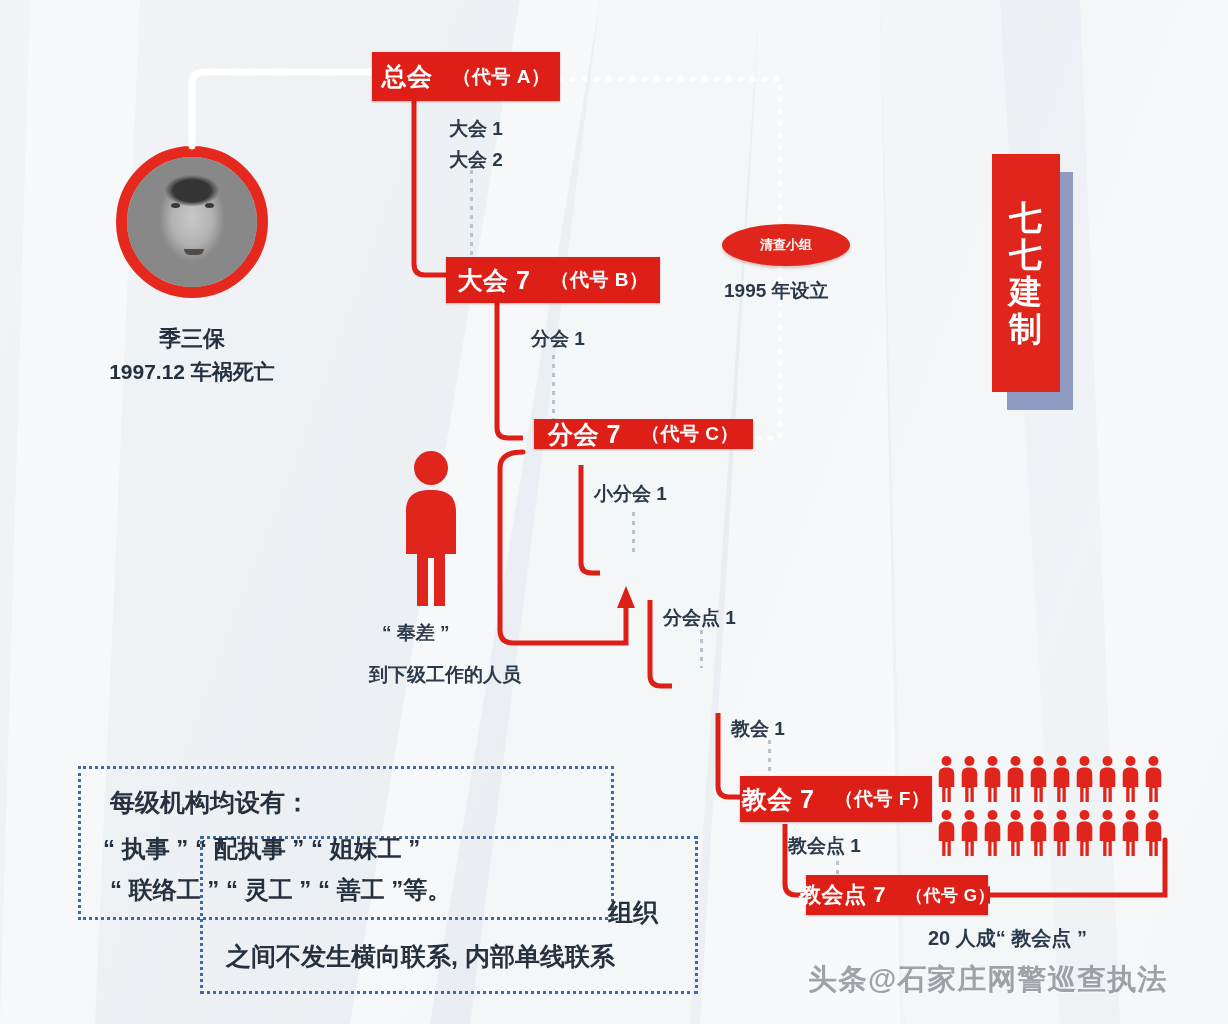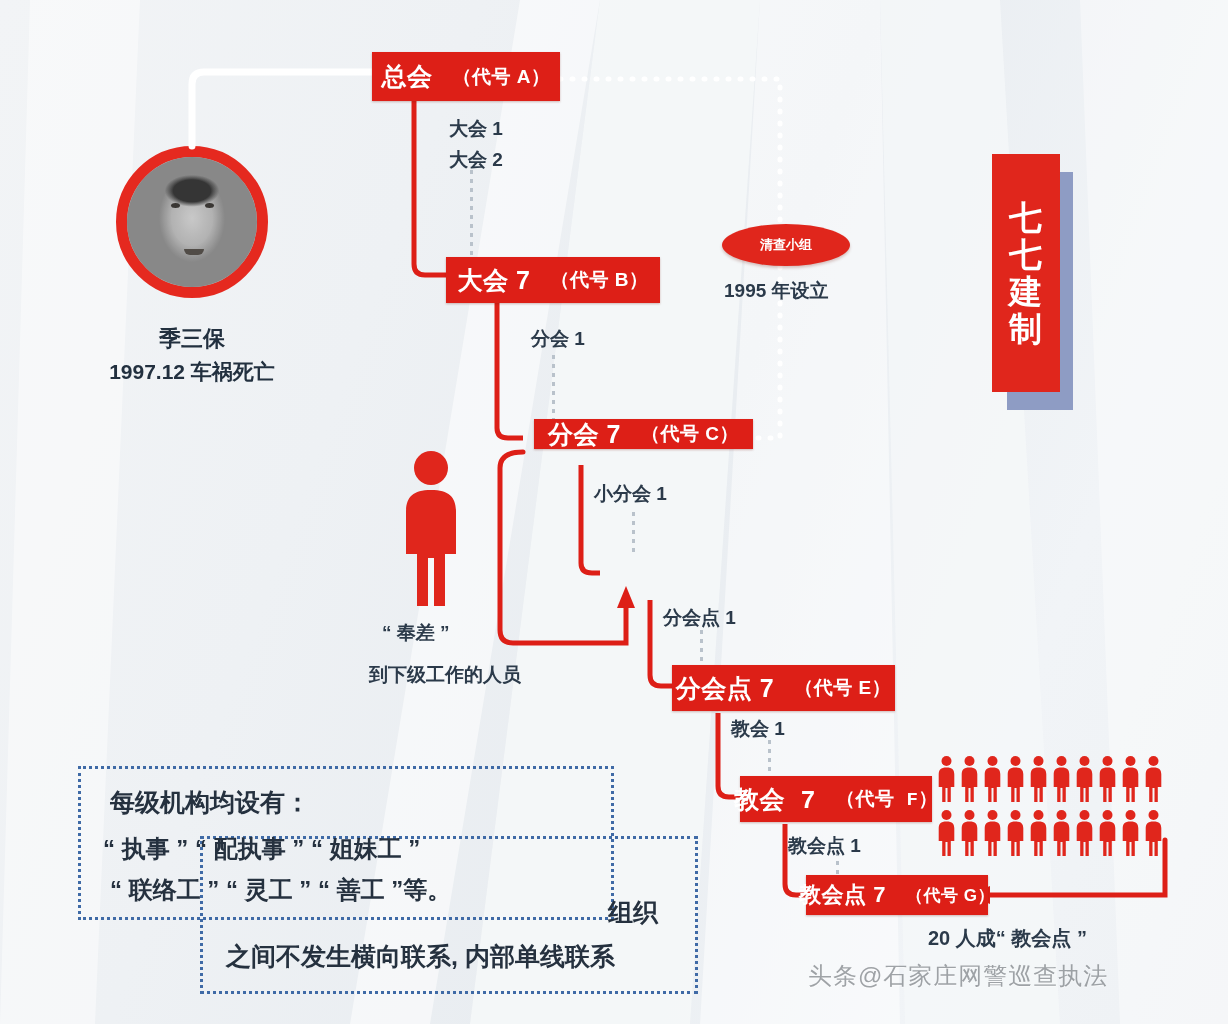--- a/index.html
+++ b/index.html
@@ -144,22 +144,22 @@
     position: absolute;
     color: #25313f;
     font-weight: bold;
     white-space: nowrap;
     z-index: 6;
   }
   
   #watermark {
     position: absolute;
     left: 808px; top: 960px;
-    font-size: 24px;
-    font-weight: normal;
+    font-size: 29px;
+    font-weight: bold;
     color: #6a6f74;
     opacity: 0.62;
     letter-spacing: 1px;
     white-space: nowrap;
     z-index: 9;
     text-shadow: 0 1px 0 rgba(255,255,255,0.85);
   }
 </style>
 </head>
 <body>
@@ -236,27 +236,23 @@
   <div class="sublabel" style="left:531px; top:326px;">分会 1</div>
 
   <div class="node" style="left:534px; top:419px; width:219px; height:30px;">
     <span class="big">分会 7</span>
       <span class="code">（代号 C）</span>
   </div>
   <div class="sublabel" style="left:594px; top:481px;">小分会 1</div>
 
   <div class="sublabel" style="left:663px; top:605px;">分会点 1</div>
 
-  <div class="node" style="left:672px; top:665px; width:223px; height:46px;">
-    <span class="big">分会点 7</span>
-      <span class="code">（代号 E）</span>
-  </div>
   <div class="sublabel" style="left:731px; top:716px;">教会 1</div>
 
-  <div class="node" style="left:740px; top:776px; width:192px; height:46px;font-family:Liberation Mono, monospace;">
+  <div class="node" style="left:740px; top:776px; width:192px; height:46px;">
     <span class="big">教会 7</span>
       <span class="code">（代号 F）</span>
   </div>
   <div class="sublabel" style="left:788px; top:833px;">教会点 1</div>
 
   <div class="node" style="left:806px; top:875px; width:182px; height:40px;">
     <span class="big" style="font-size:22px;">教会点 7</span>
       <span class="code" style="font-size:17px;">（代号 G）</span>
   </div>
 

